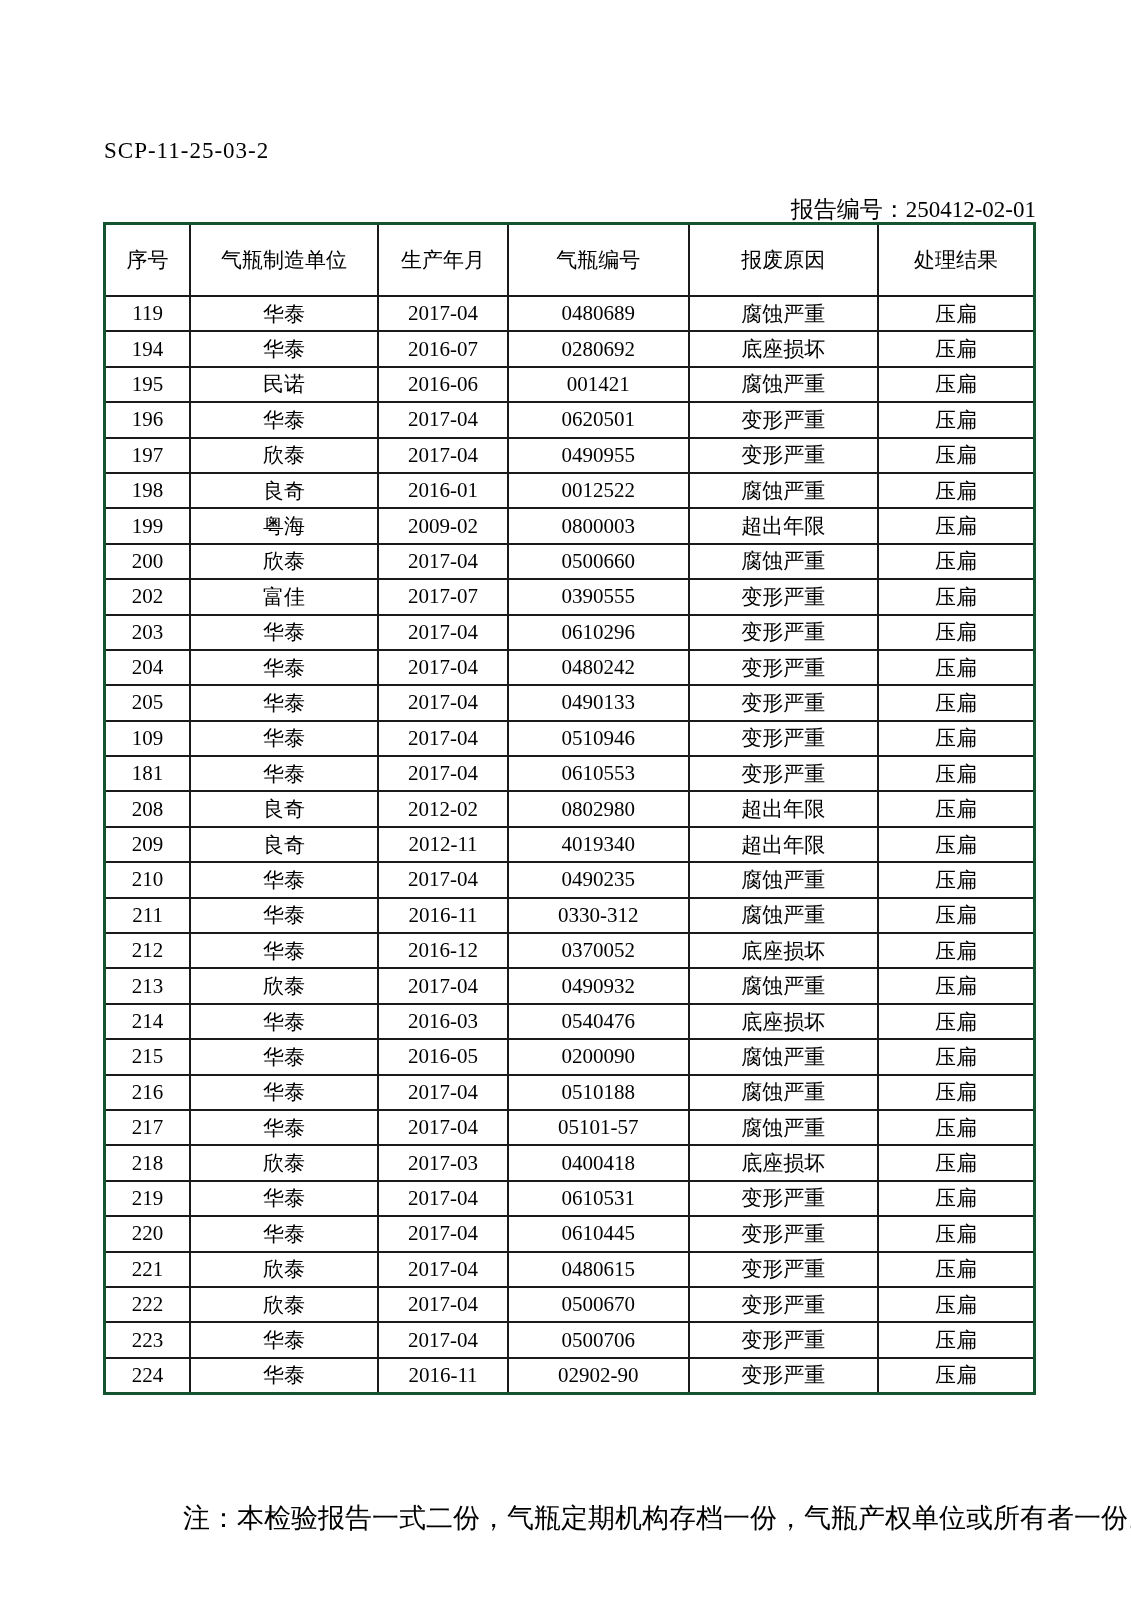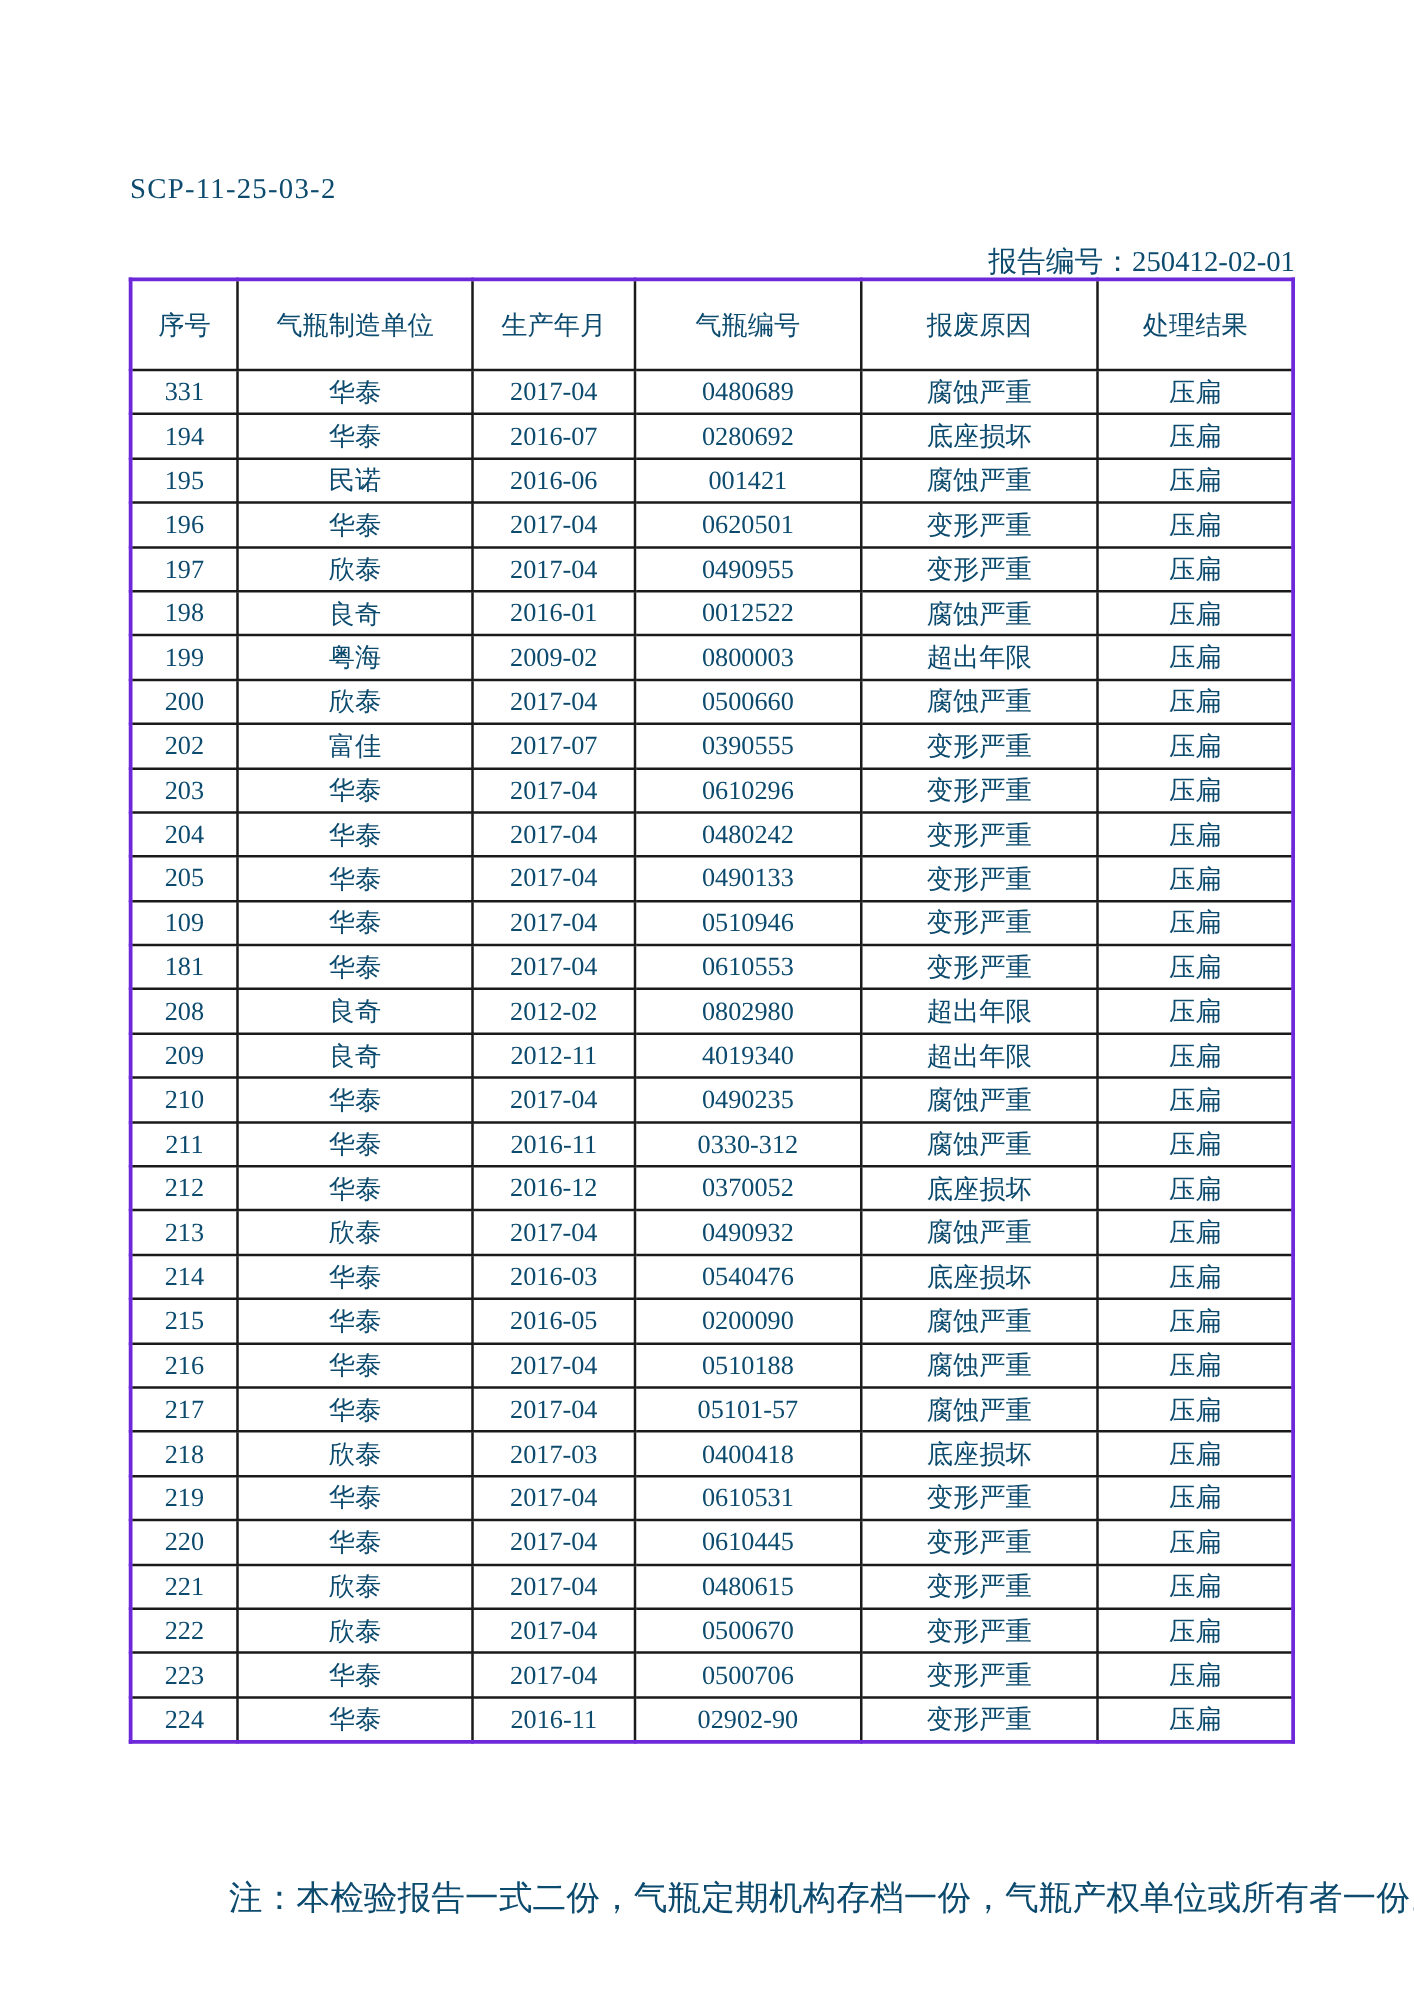--- a/index.html
+++ b/index.html
@@ -6,21 +6,21 @@
     margin: 0;
     padding: 0;
     background: #ffffff;
   }
   .page {
     position: relative;
     width: 1131px;
     height: 1600px;
     background: #ffffff;
     font-family: "Liberation Serif", "DejaVu Serif", serif;
-    color: #0c4a6e;
+    color: #000000;
     overflow: hidden;
   }
   .doc-code {
     position: absolute;
     left: 104px;
     top: 138px;
     font-size: 23px;
     letter-spacing: 1px;
     white-space: nowrap;
   }
@@ -40,21 +40,21 @@
     font-size: 23px;
     white-space: nowrap;
   }
   table.cyl-table {
     position: absolute;
     left: 103px;
     top: 222px;
     width: 933px;
     border-collapse: collapse;
     table-layout: fixed;
-    border: 3px solid #6d28d9;
+    border: 3px solid #14532d;
   }
   table.cyl-table th,
   table.cyl-table td {
     border: 2px solid #1a1a1a;
     text-align: center;
     vertical-align: middle;
     padding: 0;
     font-weight: normal;
     font-size: 21px;
     overflow: hidden;
@@ -100,21 +100,21 @@
           <th>序号</th>
           <th>气瓶制造单位</th>
           <th>生产年月</th>
           <th>气瓶编号</th>
           <th>报废原因</th>
           <th>处理结果</th>
         </tr>
     </thead>
     <tbody id="tbody">
         <tr>
-          <td>331</td>
+          <td>119</td>
           <td>华泰</td>
           <td>2017-04</td>
           <td>0480689</td>
           <td>腐蚀严重</td>
           <td>压扁</td>
         </tr>
         <tr>
           <td>194</td>
           <td>华泰</td>
           <td>2016-07</td>

